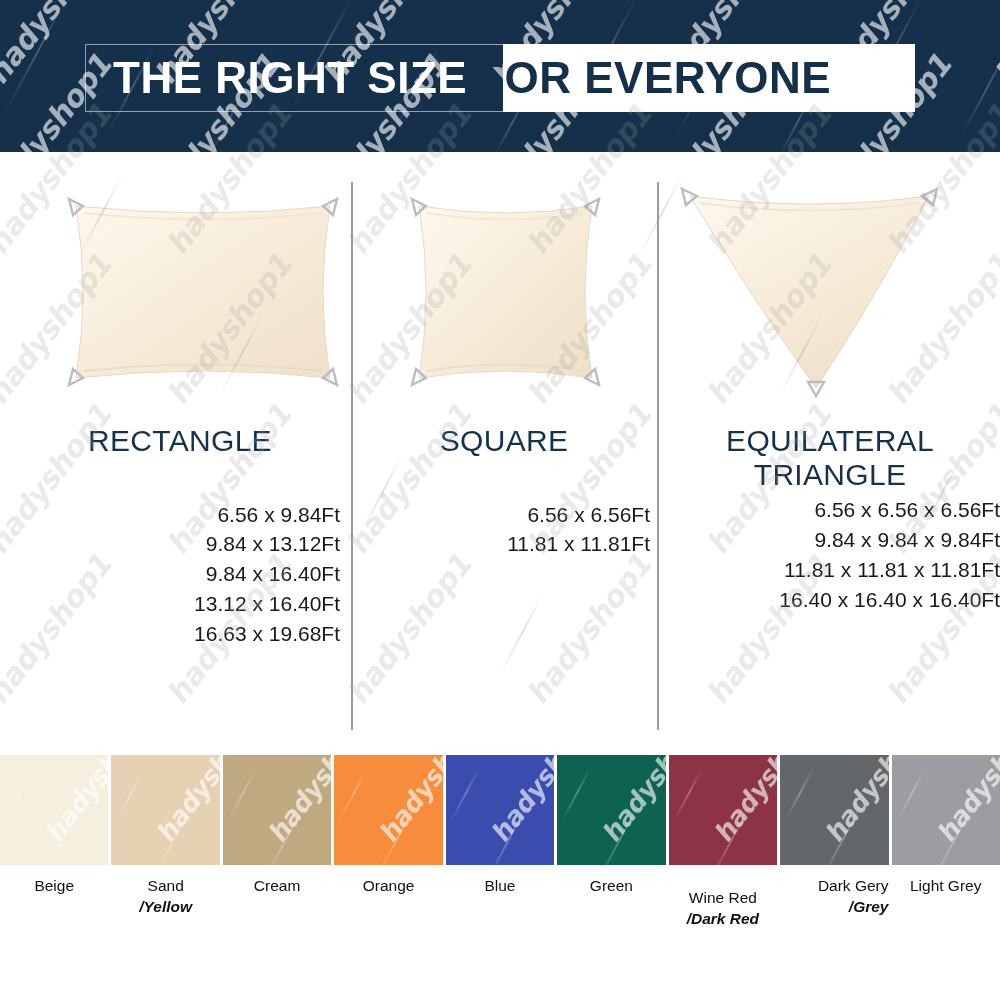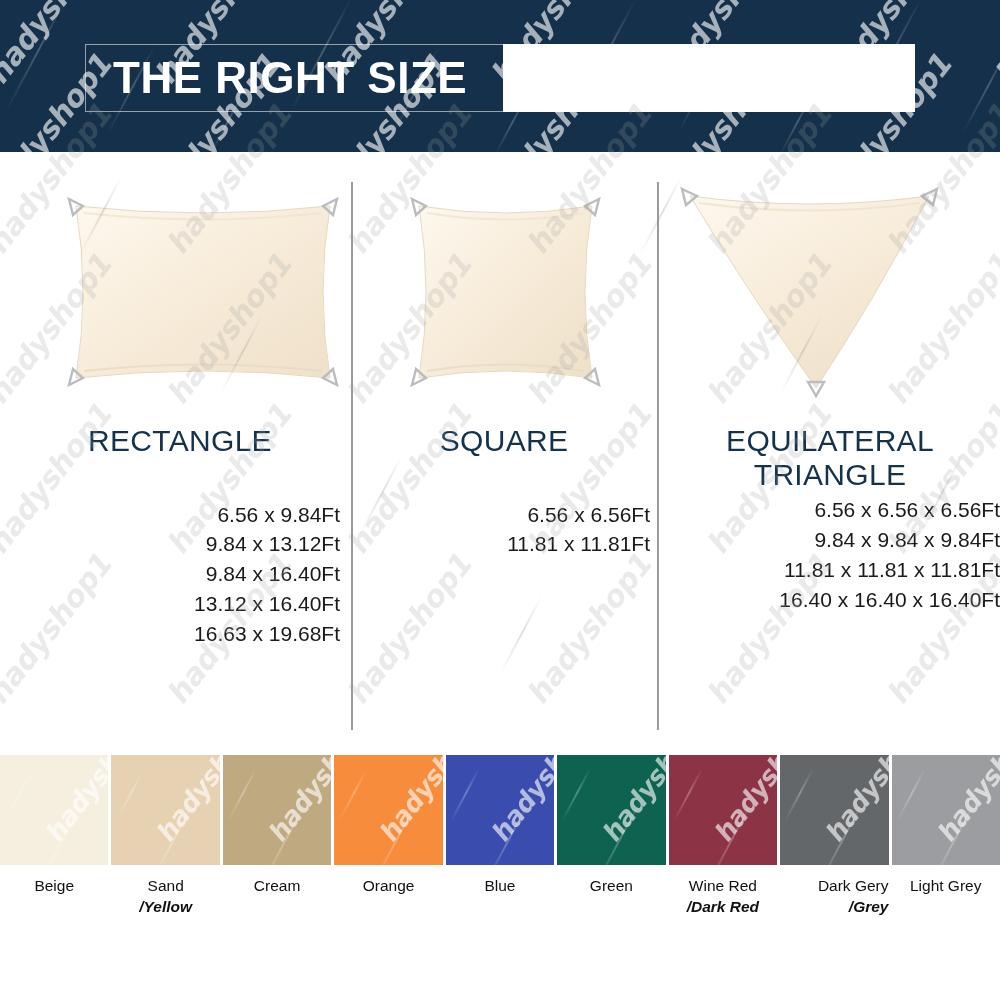--- a/index.html
+++ b/index.html
@@ -199,20 +199,21 @@
       <div class="streak" style="height: 70px; left: 795px; top: 90px; opacity: 0.4;"></div>
       <div class="streak" style="height: 130px; left: 890px; top: -10px; opacity: 0.4;"></div>
       <div class="streak" style="height: 100px; left: 985px; top: 40px; opacity: 0.4;"></div>
     </div>
 </div>
 <div class="title-white-panel"></div>
 <div class="title-box"></div>
 <div class="title-text">
   <span class="title-a">THE RIGHT SIZE</span>
   <span style="width:10px"></span>
+  <span class="title-b">FOR EVERYONE</span>
 </div>
 
 <div class="body-area"></div>
 
 <div class="divider" id="div1"></div>
 <div class="divider" id="div2"></div>
 
 <div class="sail-wrap" id="sail-rect">
   <svg viewBox="0 0 290 210" xmlns="http://www.w3.org/2000/svg">
     <defs>
@@ -350,21 +351,21 @@
       <div class="wm dark" style="font-size: 26px; left: 22px; top: 6px;">hadyshop1</div>
     </div>
   </div>
 <div class="labels" id="label-row">
     <div class="lab" style="width: 108.444px;"><span>Beige</span></div>
     <div class="lab" style="width: 108.444px;"><span>Sand</span><span class="alt">/Yellow</span></div>
     <div class="lab" style="width: 108.444px;"><span>Cream</span></div>
     <div class="lab" style="width: 108.444px;"><span>Orange</span></div>
     <div class="lab" style="width: 108.444px;"><span>Blue</span></div>
     <div class="lab" style="width: 108.444px;"><span>Green</span></div>
-    <div class="lab" style="width: 108.444px;"><span>Wine Red</span><span class="alt">/Dark Red</span></div>
+    <div class="lab" style="width: 108.444px; margin-top: 12px;"><span>Wine Red</span><span class="alt">/Dark Red</span></div>
     <div class="lab" style="width: 108.444px; text-align: right;"><span>Dark Gery</span><span class="alt">/Grey</span></div>
     <div class="lab" style="width: 108.444px;"><span>Light Grey</span></div>
   </div>
 
 <div class="wm-layer" id="wm-page" style="z-index:6;">
     <div class="wm light" style="font-size: 30px; left: -40px; top: 160px;">hadyshop1</div>
     <div class="wm light" style="font-size: 30px; left: -40px; top: 310px;">hadyshop1</div>
     <div class="wm light" style="font-size: 30px; left: -40px; top: 460px;">hadyshop1</div>
     <div class="wm light" style="font-size: 30px; left: -40px; top: 610px;">hadyshop1</div>
     <div class="wm light" style="font-size: 30px; left: 140px; top: 160px;">hadyshop1</div>

